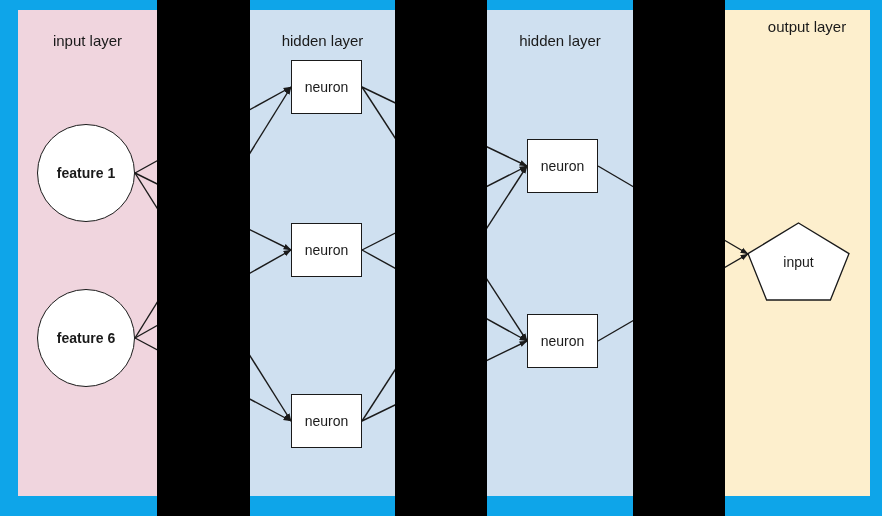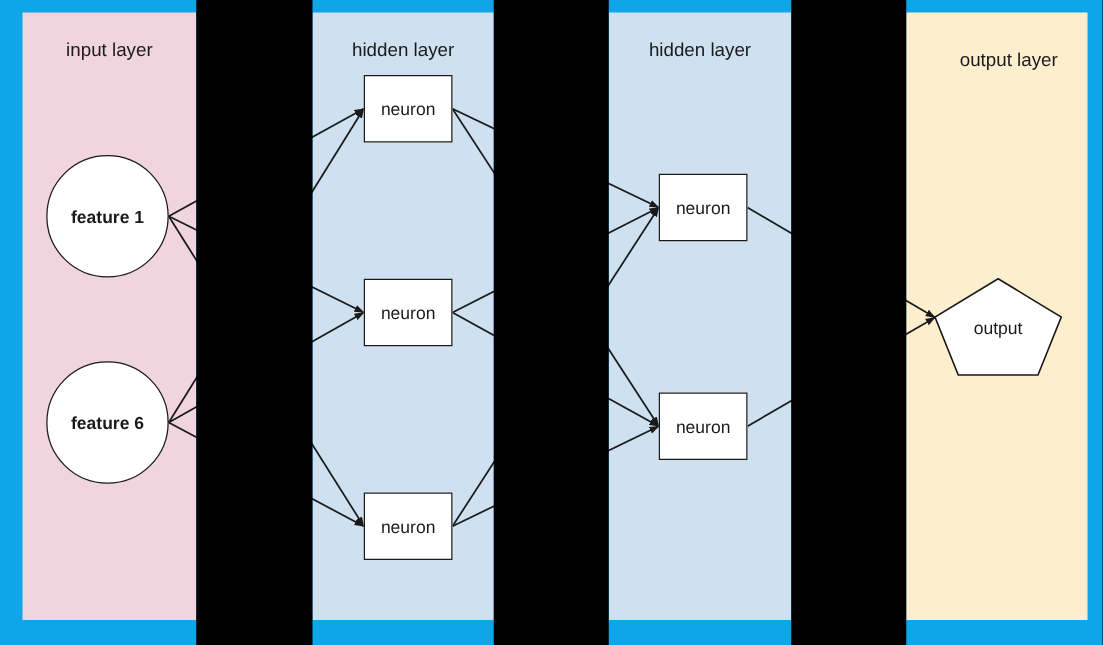--- a/index.html
+++ b/index.html
@@ -83,21 +83,21 @@
   <div class="layer-col" id="col-input" style="left: 18px; top: 10px; width: 139px; height: 486px; background: rgb(240, 213, 222);">
     <div class="layer-title" style="top: 22px;">input layer</div>
   </div>
   <div class="layer-col" id="col-hidden1" style="left: 250px; top: 10px; width: 145px; height: 486px; background: rgb(207, 224, 240);">
     <div class="layer-title" style="top: 22px;">hidden layer</div>
   </div>
   <div class="layer-col" id="col-hidden2" style="left: 487px; top: 10px; width: 146px; height: 486px; background: rgb(207, 224, 240);">
     <div class="layer-title" style="top: 22px;">hidden layer</div>
   </div>
   <div class="layer-col" id="col-output" style="left: 725px; top: 10px; width: 145px; height: 486px; background: rgb(253, 239, 205);">
-    <div class="layer-title" style="top: 30px; padding-left: 19px;">output layer</div>
+    <div class="layer-title" style="top: 8px; padding-left: 19px;">output layer</div>
   </div>
 
   <svg class="wires" id="wires">
     <defs>
       <marker id="arrowhead" markerWidth="8" markerHeight="7" refX="7.4" refY="3.5" orient="auto" markerUnits="userSpaceOnUse">
         <polygon points="0,0.6 8,3.5 0,6.4" fill="#1a1a1a"></polygon>
       </marker>
     </defs>
     <g id="wire-group">
         <line x1="135" y1="173" x2="291" y2="87" stroke="#1a1a1a" stroke-width="1.4" marker-end="url(#arrowhead)"></line>
@@ -142,16 +142,16 @@
     <span>neuron</span>
   </div>
   <div class="node rect" id="node-h2b" style="left: 527px; top: 314px; width: 71px; height: 54px; border-color: rgb(26, 26, 26); background: rgb(255, 255, 255);">
     <span>neuron</span>
   </div>
 
   <div class="pent-wrap" id="node-out" style="left: 747px; top: 222px; width: 103px; height: 79px;">
     <svg id="pent-svg" width="103" height="79" viewBox="0 0 103 79">
         <polygon points="51.5,1.0 102.0,31.6 83.4,78.0 19.6,78.0 1.0,31.6" fill="#ffffff" stroke="#1a1a1a" stroke-width="1.3"></polygon>
       </svg>
-    <div class="pent-label" id="pent-label" style="top: 32.08px;">output</div>
+    <div class="pent-label" id="pent-label" style="top: 32.08px;">input</div>
   </div>
 
 </div>
 
 </body></html>

